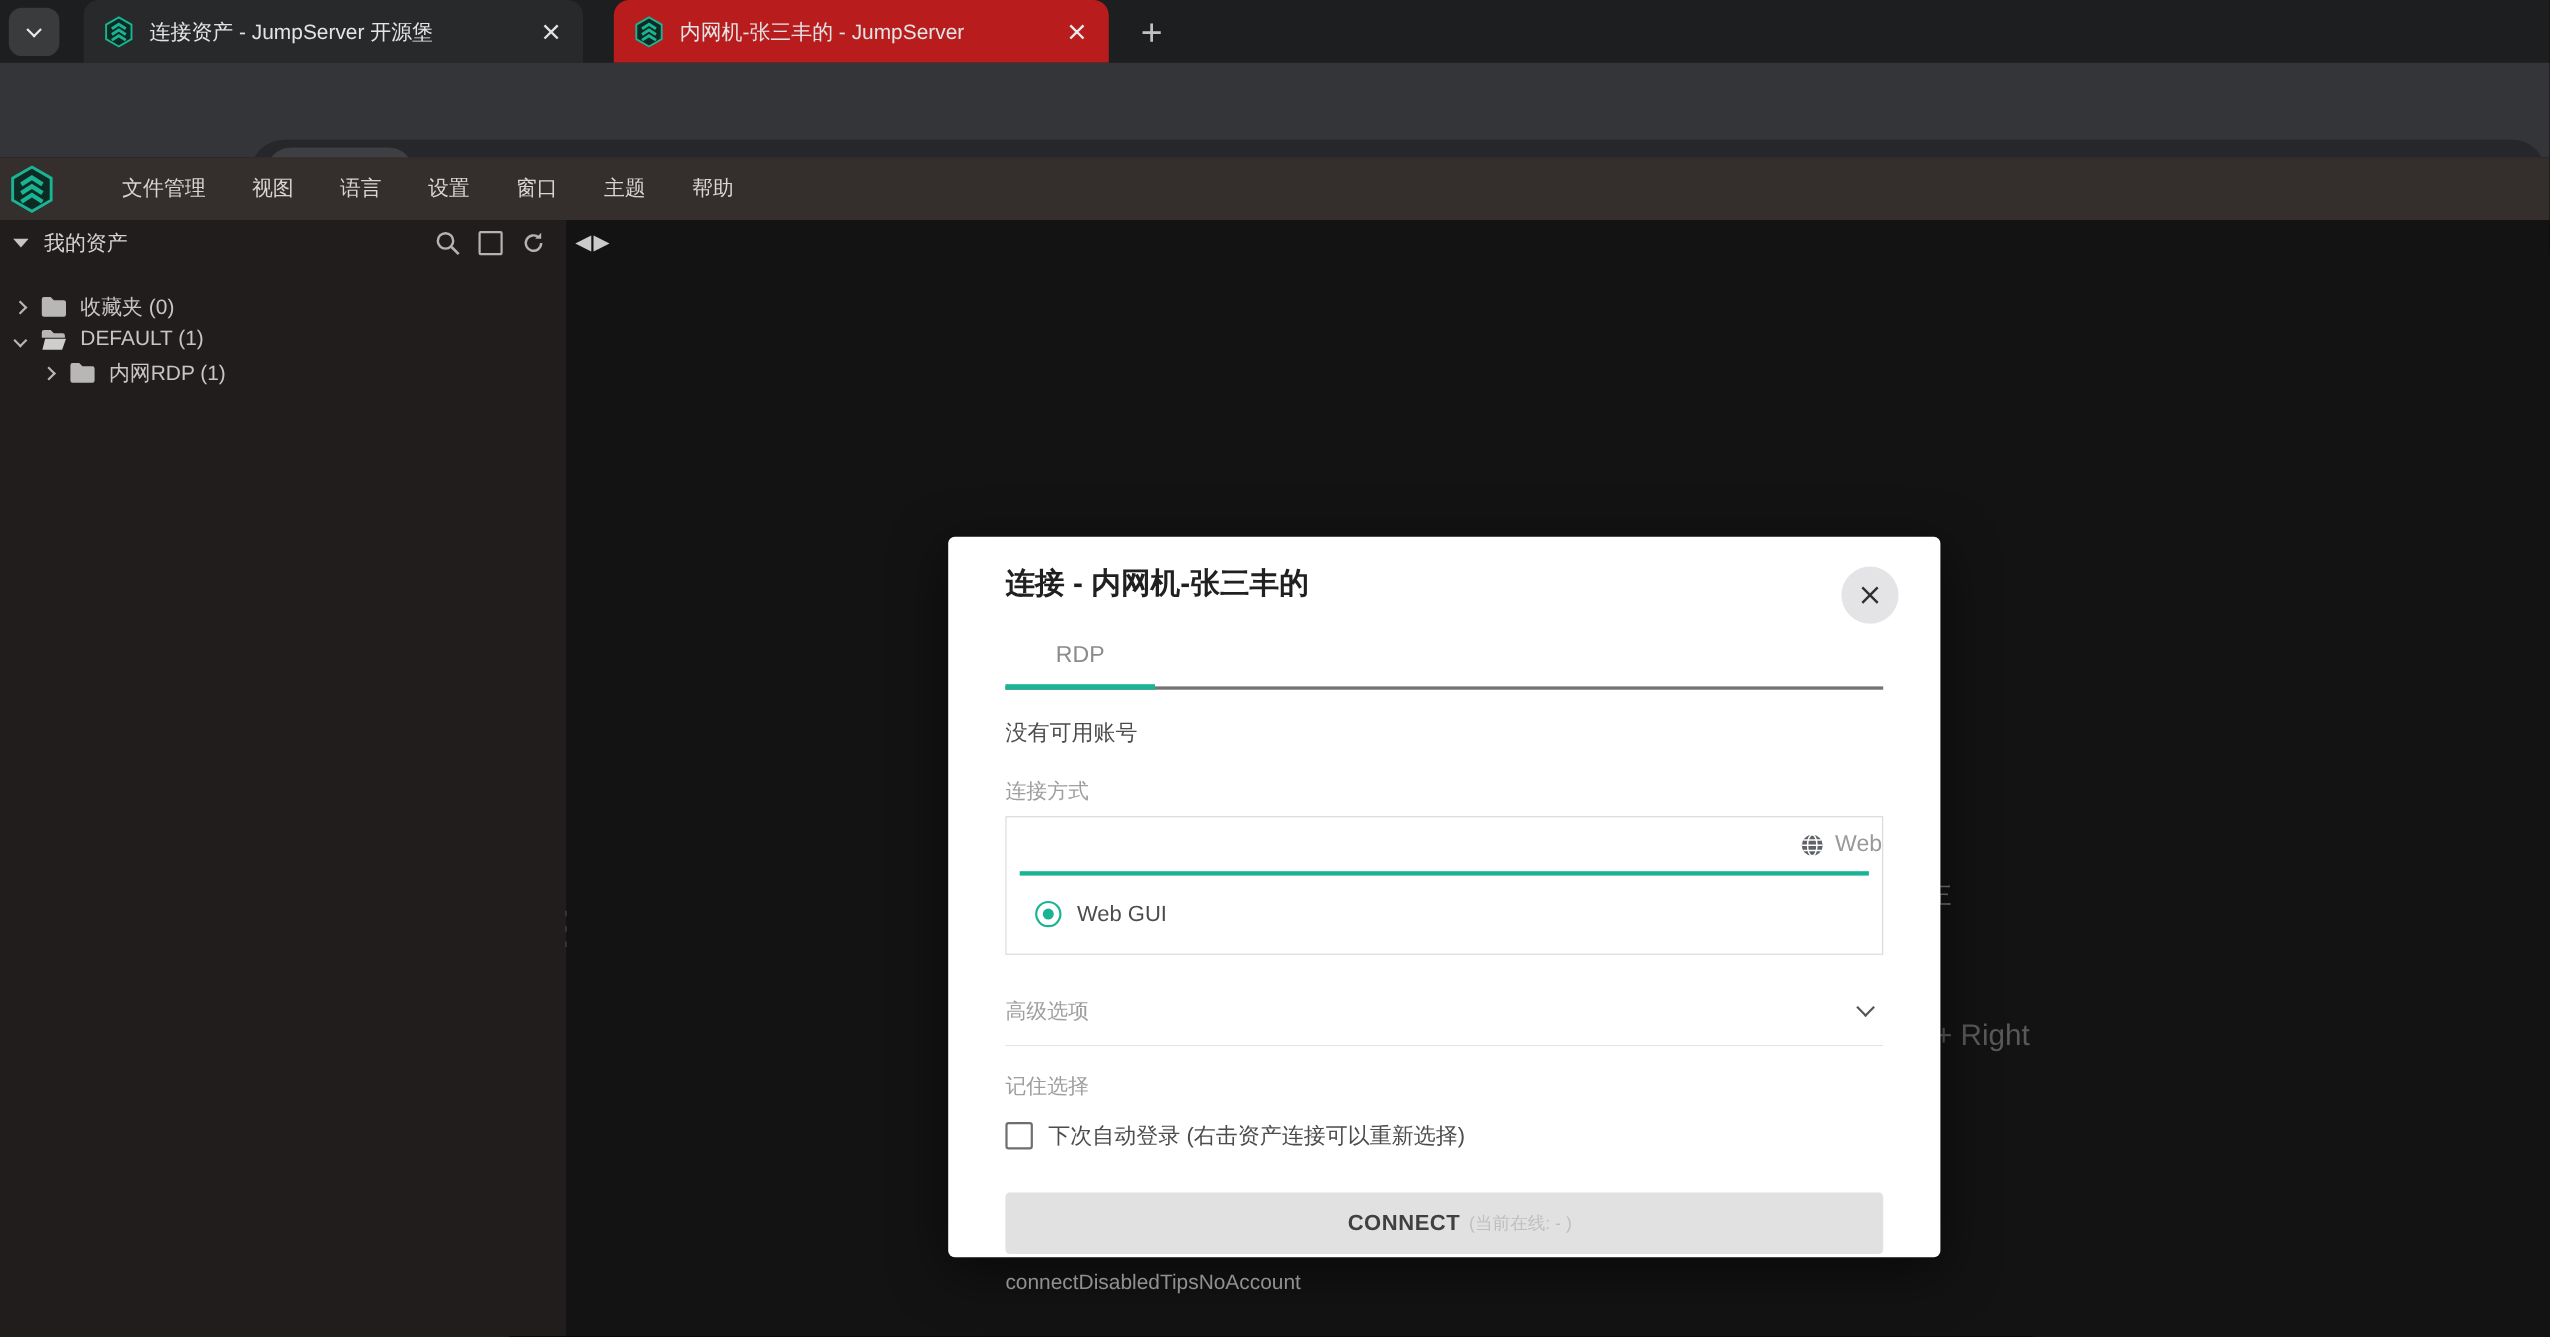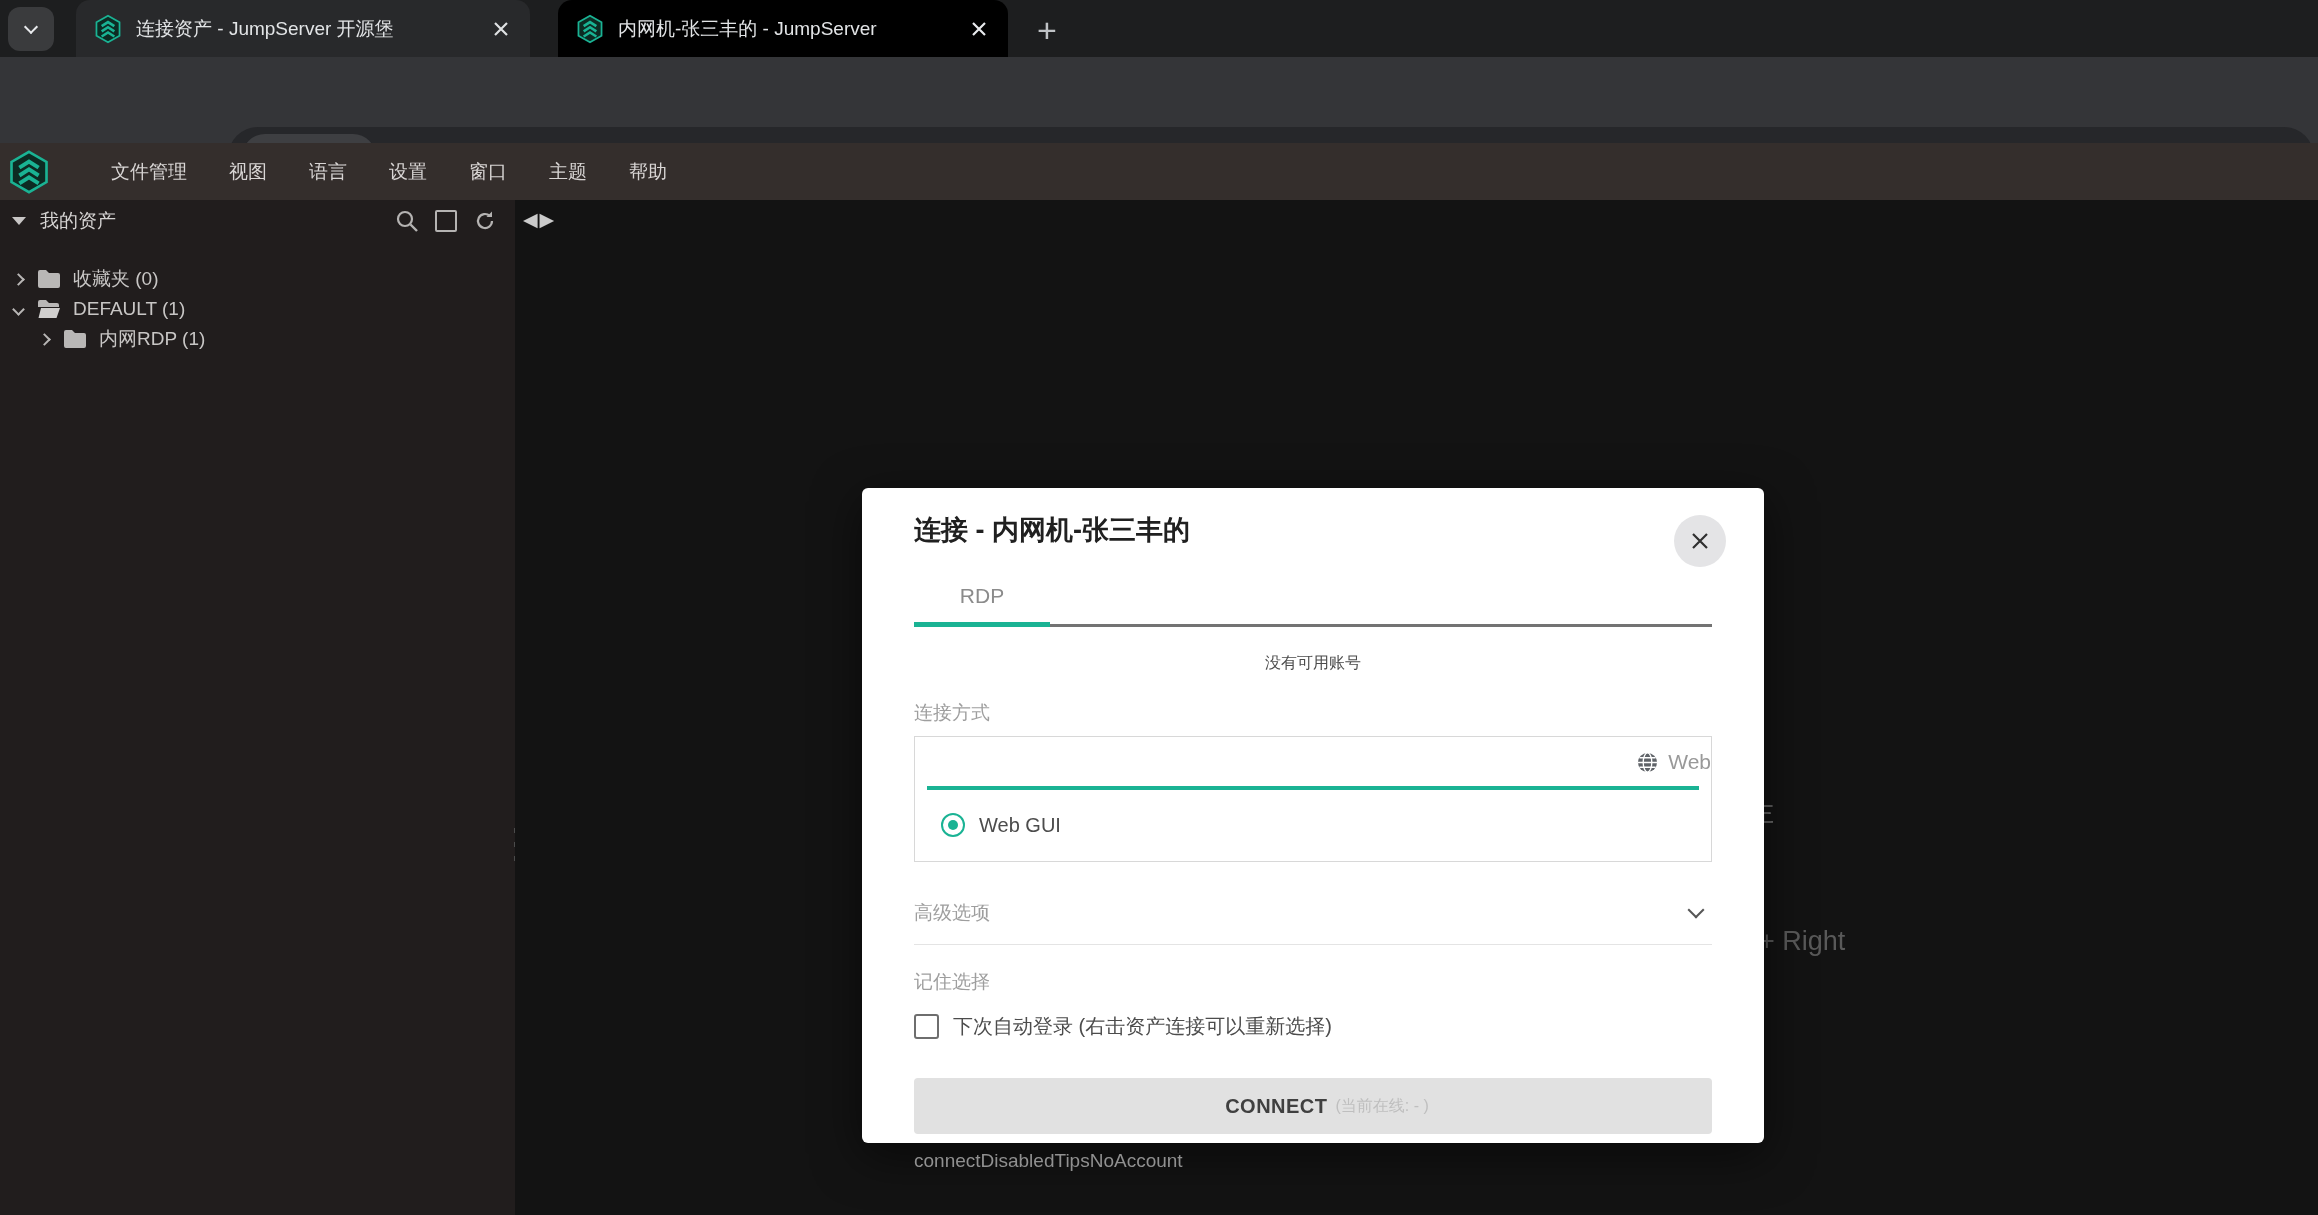--- a/index.html
+++ b/index.html
@@ -8,21 +8,21 @@
 
   
   .tabstrip{position:absolute;left:0;top:0;width:100%;height:57px;background:#1d1e1f;}
   .tab-search{position:absolute;left:8px;top:7px;width:46px;height:44px;border-radius:12px;
               background:#3a3b3d;display:flex;align-items:center;justify-content:center;cursor:pointer;}
   .chev{display:inline-block;border:solid #e8eaed;border-width:0 2.5px 2.5px 0;padding:4px;}
   .chev.down{transform:rotate(45deg);margin-top:-4px;}
   .tab{position:absolute;top:0;height:57px;display:flex;align-items:center;padding:0 12px 0 18px;
        border-radius:14px 14px 0 0;box-sizing:border-box;cursor:pointer;}
   .tab.t1{left:76px;width:454px;background:#28292b;}
-  .tab.t2{left:558px;width:450px;background:#000000;}
+  .tab.t2{left:558px;width:450px;background:#b91c1c;}
   .tab-title{flex:1;margin-left:14px;font-size:19px;color:#e2e4e6;white-space:nowrap;overflow:hidden;
              -webkit-mask-image:linear-gradient(90deg,#000 78%,transparent 98%);
              mask-image:linear-gradient(90deg,#000 78%,transparent 98%);}
   .tab-close{width:34px;height:34px;border-radius:50%;display:flex;align-items:center;justify-content:center;cursor:pointer;}
   .newtab{position:absolute;left:1026px;top:9px;width:42px;height:42px;border-radius:50%;
           display:flex;align-items:center;justify-content:center;color:#bfc2c5;font-size:34px;
           font-weight:400;cursor:pointer;line-height:1;}
 
   
   .toolbar{position:absolute;left:0;top:57px;width:100%;height:86px;background:#343538;}
@@ -78,21 +78,21 @@
   .modal{position:absolute;left:862px;top:488px;width:902px;height:655px;background:#ffffff;
          border-radius:6px;box-shadow:0 12px 48px rgba(0,0,0,.55);box-sizing:border-box;
          padding:24px 52px 0 52px;}
   .modal-title{font-size:27px;font-weight:bold;color:#202020;}
   .modal-close{position:absolute;top:27px;right:38px;width:52px;height:52px;border-radius:50%;
                background:#e4e4e6;display:flex;align-items:center;justify-content:center;cursor:pointer;}
   .proto-tabs{margin-top:36px;border-bottom:3px solid #737373;display:flex;}
   .proto-tab{position:relative;width:136px;text-align:center;font-size:21px;color:#8b8b8b;
              padding-bottom:16px;cursor:pointer;}
   .proto-tab::after{content:"";position:absolute;left:0;right:0;bottom:-3px;height:5px;background:#1ab394;}
-  .no-account{margin-top:26px;font-size:16px;color:#4c4c4c;text-align:center;}
+  .no-account{margin-top:26px;font-size:20px;color:#4c4c4c;}
   .field-label{margin-top:26px;font-size:19px;color:#9e9e9e;}
   .method-box{margin-top:10px;border:1px solid #d8d8d8;}
   .method-tab{display:flex;align-items:center;justify-content:flex-end;gap:10px;
               padding:13px 0 12px 0;cursor:pointer;}
   .method-tab-label{font-size:21px;color:#999999;}
   .method-underline{height:4px;background:#1ab394;margin:0 12px;}
   .method-option{display:flex;align-items:center;gap:14px;padding:23px 26px 24px 26px;cursor:pointer;}
   .radio{width:20px;height:20px;border:2px solid #1ab394;border-radius:50%;
          display:flex;align-items:center;justify-content:center;flex:none;}
   .radio::after{content:"";width:10px;height:10px;border-radius:50%;background:#1ab394;}

